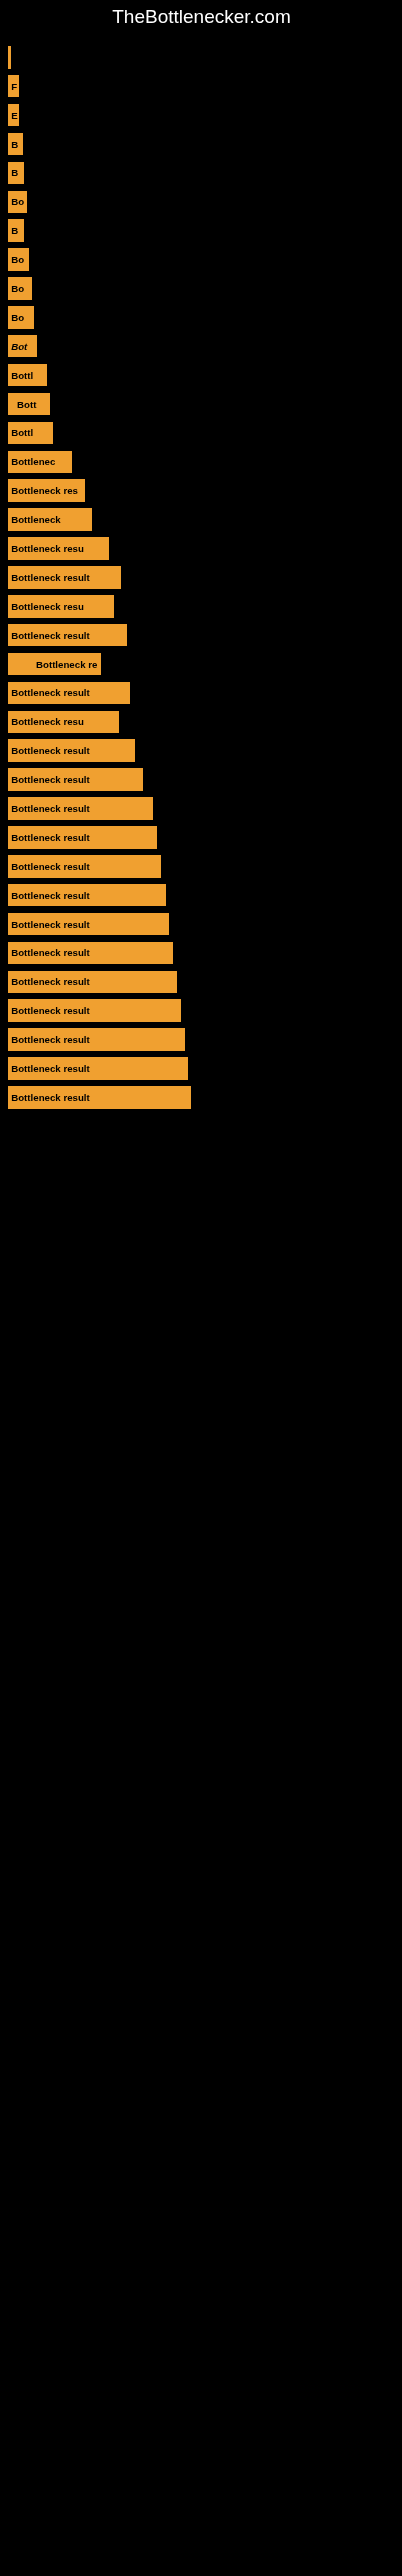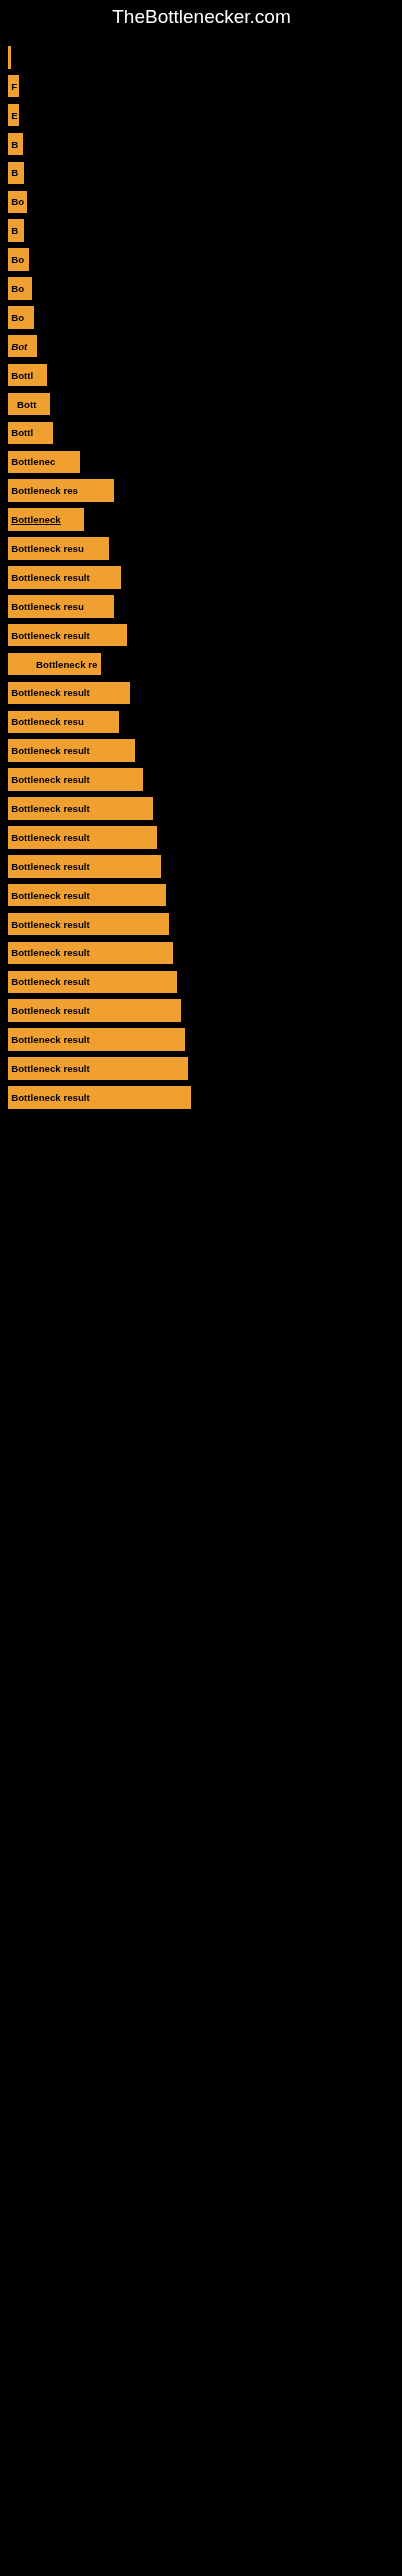--- a/index.html
+++ b/index.html
@@ -88,27 +88,27 @@
     <div class="bar-row">
       <div class="bar" style="width: 39px;">Bottl</div>
     </div>
     <div class="bar-row">
       <div class="bar" style="width: 42px; padding-left: 9px;">Bott</div>
     </div>
     <div class="bar-row">
       <div class="bar" style="width: 45px;">Bottl</div>
     </div>
     <div class="bar-row">
-      <div class="bar" style="width: 72px;">Bottlenec</div>
+      <div class="bar" style="width: 64px;">Bottlenec</div>
     </div>
     <div class="bar-row">
-      <div class="bar" style="width: 106px;">Bottleneck res</div>
+      <div class="bar" style="width: 77px;">Bottleneck res</div>
     </div>
     <div class="bar-row">
-      <div class="bar" style="width: 76px; text-decoration: underline;">Bottleneck</div>
+      <div class="bar" style="width: 84px;">Bottleneck</div>
     </div>
     <div class="bar-row">
       <div class="bar" style="width: 101px;">Bottleneck resu</div>
     </div>
     <div class="bar-row">
       <div class="bar" style="width: 113px;">Bottleneck result</div>
     </div>
     <div class="bar-row">
       <div class="bar" style="width: 106px;">Bottleneck resu</div>
     </div>

